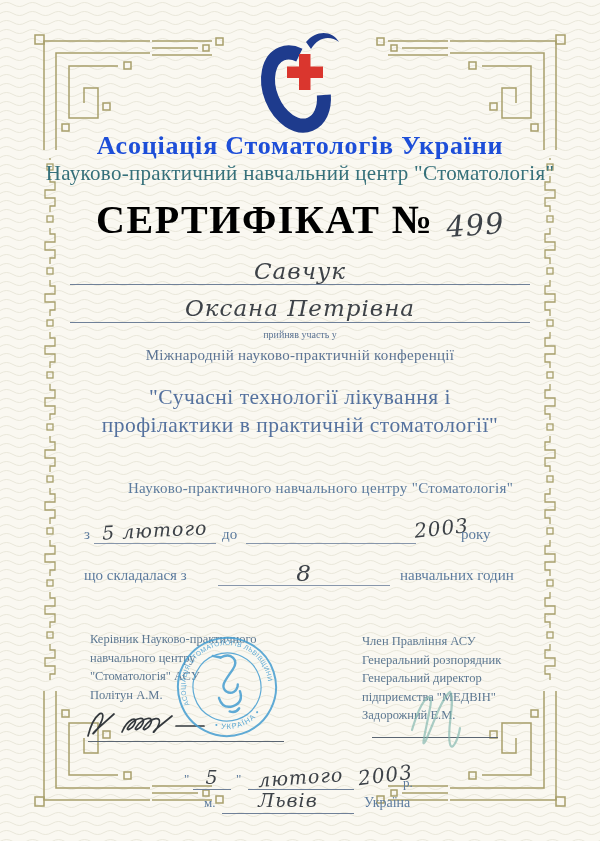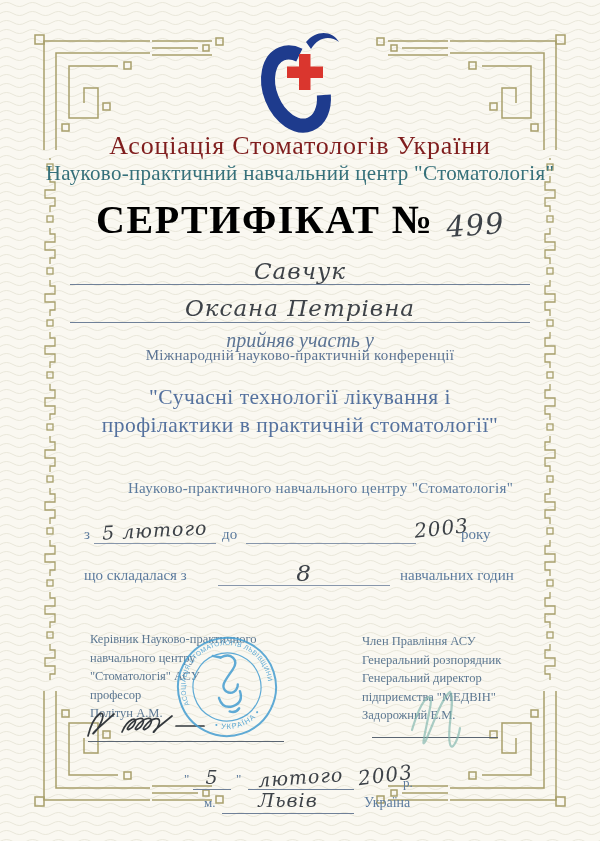--- a/index.html
+++ b/index.html
@@ -3,31 +3,31 @@
 <meta charset="utf-8">
 <style>
   html,body{margin:0;padding:0;background:#888;}
   .cert{
     position:relative;width:600px;height:841px;margin:0 auto;
     background:#faf8f1;overflow:hidden;
     font-family:"Liberation Serif","DejaVu Serif",serif;
   }
   .abs{position:absolute;}
   .ctr{left:0;right:0;text-align:center;}
-  .assoc{top:131px;font-size:26px;letter-spacing:.8px;color:#7f1d1d;font-weight:400;}
+  .assoc{top:131px;font-size:26px;letter-spacing:.8px;color:#1d4ed8;font-weight:700;}
   .subtitle{top:161px;font-size:21px;font-weight:normal;color:#35707a;letter-spacing:.3px;}
   .cert-title{top:196px;display:flex;justify-content:center;align-items:baseline;gap:12px;}
   .cert-title .main{font-size:40px;font-weight:bold;color:#000000;letter-spacing:1.5px;}
   .hand{font-style:italic;font-family:"DejaVu Serif",serif;color:#3d4248;letter-spacing:1px;}
   .cert-num{font-size:29px;transform:rotate(-4deg) translateY(2px);display:inline-block;}
   .fill-line{border-bottom:1.3px solid #6f8098;text-align:center;}
   .name1{left:70px;right:70px;top:258px;height:26px;font-size:23px;}
   .name2{left:70px;right:70px;top:295px;height:27px;font-size:23px;}
   .small-blue{color:#5c7494;}
-  .p1{top:329px;font-size:20px;font-style:italic;}
+  .p1{top:329px;font-size:10px;}
   .p2{top:347px;font-size:15px;letter-spacing:.3px;}
   .conf{color:#54719e;font-size:21.5px;letter-spacing:.5px;}
   .conf1{top:385px;} .conf2{top:413px;}
   .v1{top:462px;font-size:13.5px;color:#5c7b9e;}
   .v2{top:480px;font-size:15px;color:#5c7b9e;letter-spacing:.3px;padding-left:41px;}
   .lbl{color:#5c7b9e;font-size:15px;}
   .lbl-s{color:#5c7b9e;font-size:13px;}
   .blank{border-bottom:1px solid #8796ab;text-align:center;}
   .officials{font-size:12.5px;line-height:18.5px;color:#5d7892;}
   .sigline{border-bottom:1.4px solid #5a6572;height:0;}
@@ -125,21 +125,20 @@
   <span class="abs lbl" style="left:84px;top:567px">що складалася з</span>
   <div class="abs blank" style="left:218px;top:560px;width:172px;height:25px">
     <span class="hand" style="font-size:23px">8</span>
   </div>
   <span class="abs lbl" style="left:400px;top:567px">навчальних годин</span>
 
   <div class="abs officials" style="left:90px;top:630px;width:220px">
     <div>Керівник Науково-практичного</div>
     <div>навчального центру</div>
     <div>"Стоматологія" АСУ</div>
-    <div>професор</div>
     <div>Політун А.М.</div>
   </div>
   <div class="abs officials" style="left:362px;top:632px;width:185px">
     <div>Член Правління АСУ</div>
     <div>Генеральний  розпорядник</div>
     <div>Генеральний  директор</div>
     <div>підприємства "МЕДВІН"</div>
     <div>Задорожний Е.М.</div>
   </div>
 

